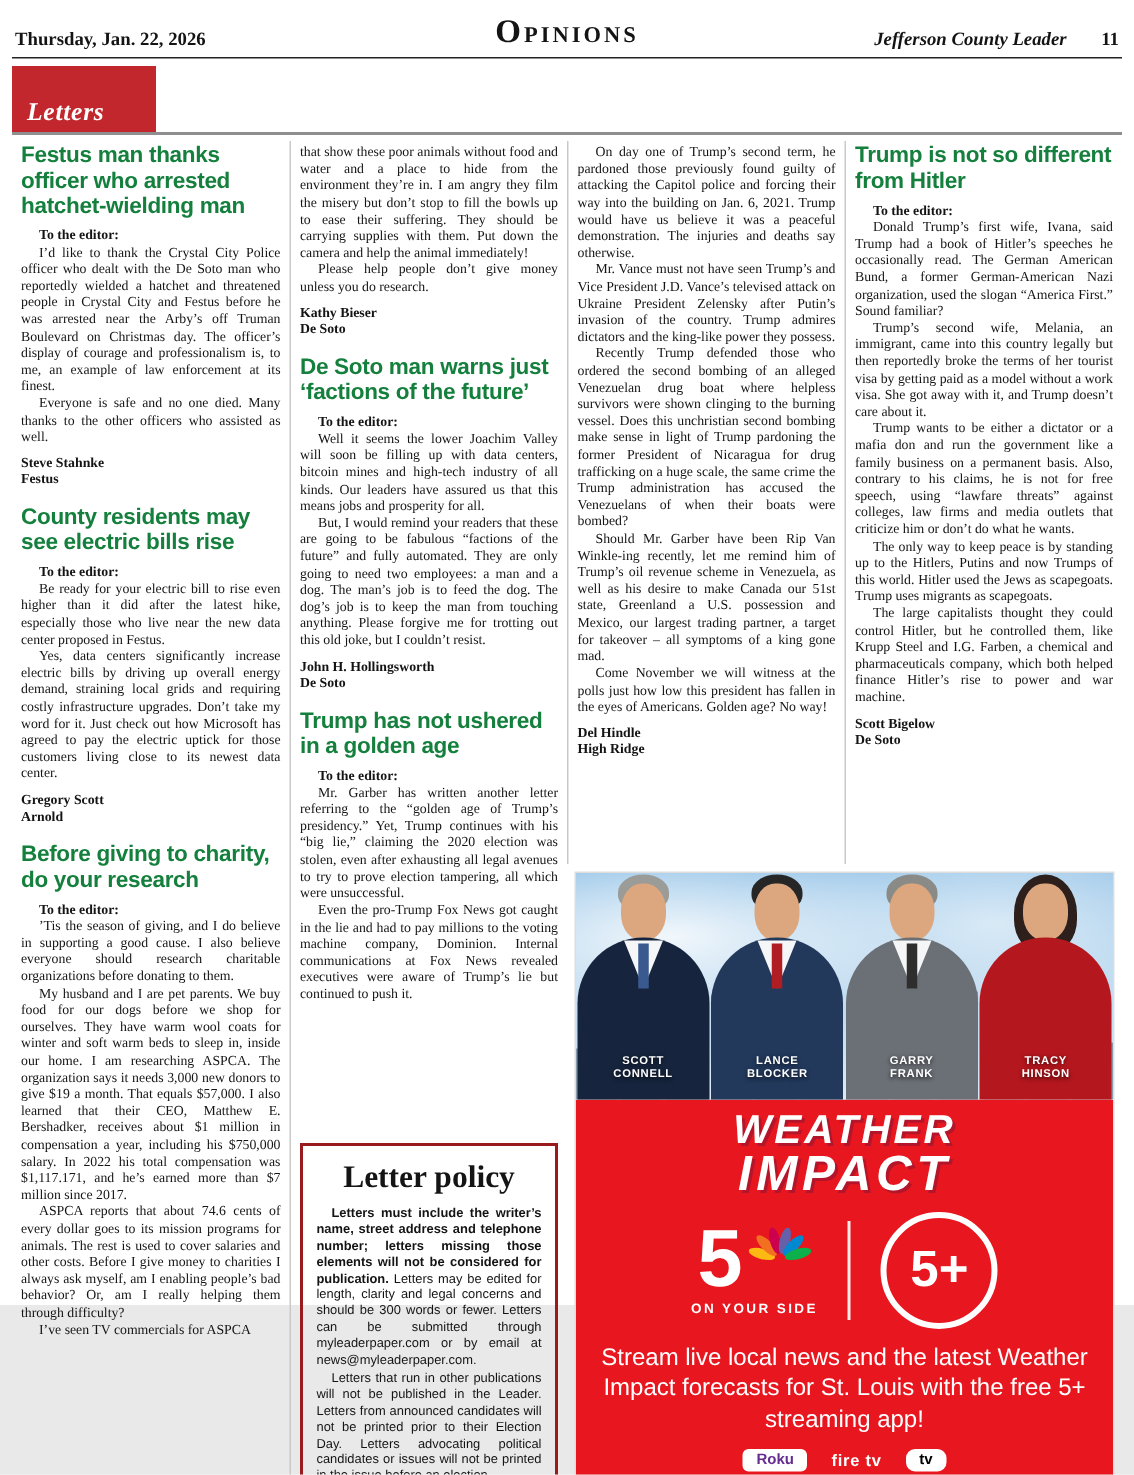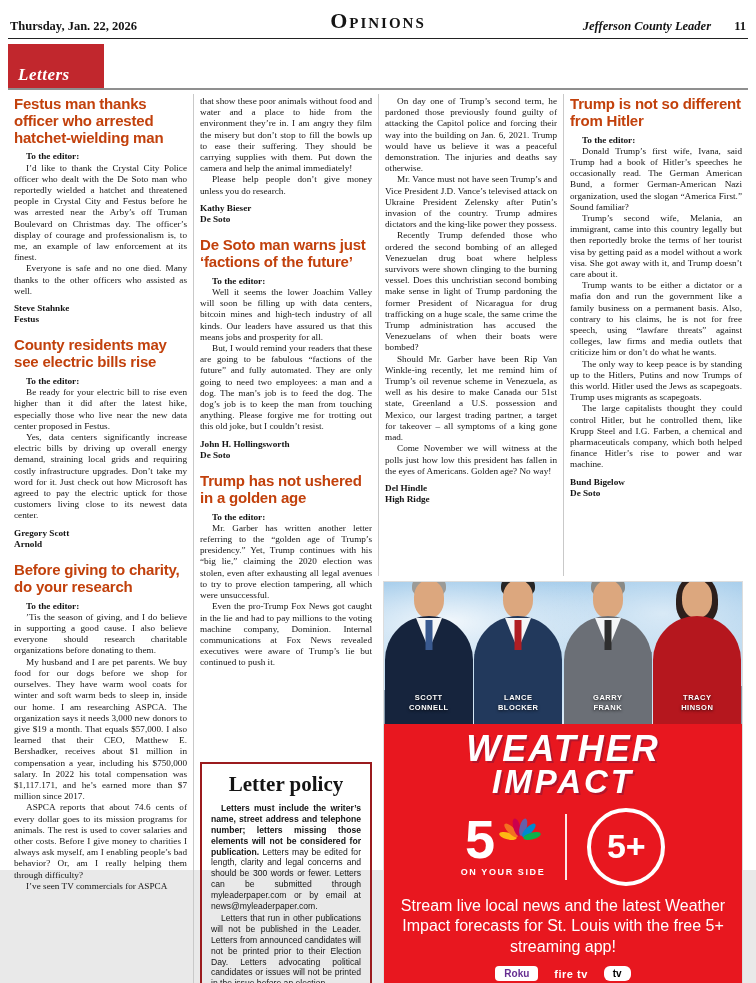--- a/index.html
+++ b/index.html
@@ -22,21 +22,21 @@
             font-size:17px; line-height:1; padding:22px 34px 5px 10px; letter-spacing:.5px; }
 
   
   .columns { display:flex; margin-top:4px; height:912px; }
   .col { flex:0 0 185px; width:185px; padding:0 6px; overflow:hidden; display:flex; flex-direction:column; }
   .two-col { flex:0 0 370px; width:370px; display:flex; flex-direction:column; }
   .two-col-top { display:flex; height:482px; overflow:hidden; }
   .rule { border-left:1px solid #c9c9c9; }
 
   h2.headline { font-family:"Liberation Sans", sans-serif; font-weight:700; font-size:15px; line-height:1.12;
-                letter-spacing:-.2px; margin:10px 0 5px; color:#c2410c; }
+                letter-spacing:-.2px; margin:10px 0 5px; color:#15803d; }
   .col > article:first-child h2.headline, .col > .cont-first { margin-top:2px; }
   .salutation { font-weight:bold; font-size:9.2px; line-height:11.2px; text-indent:12px; margin-top:1px; }
   .letter-body .para { font-size:9.2px; line-height:11.2px; text-align:justify; text-indent:12px; hyphens:auto; }
   .cont-flush .para:first-child { text-indent:0; }
   .sig { font-weight:bold; font-size:9.2px; line-height:11.2px; margin:6px 0 2px; }
 
   
   .policy-box { border:2.5px solid var(--policy_border,#9a1b1e); padding:8px 9px 9px; margin-top:auto; margin-bottom:6px; }
   .policy-title { font-family:"Liberation Serif", serif; font-weight:bold; font-size:21px; text-align:center; margin-bottom:6px; }
   .policy-p { font-family:"Liberation Sans", sans-serif; font-size:8.6px; line-height:10.8px; text-align:justify; text-indent:10px; }
@@ -64,21 +64,21 @@
   .a2 .hair{background:#262626;} .a2 .torso{background:#22395c;} .a2 .tie{background:#b01e23;}
   .a3 .hair{background:#8a8a86;} .a3 .torso{background:#6b6f76;} .a3 .tie{background:#2e2e2e;}
   .a4 .hair{width:42px; height:52px; background:#2c1f1c;} .a4 .torso{background:#b5171e;}
   .anchor-name { position:absolute; bottom:12px; left:50%; transform:translateX(-50%); width:78px; text-align:center;
                  color:#fff; font:700 7.5px/1.25 "Liberation Sans", sans-serif; letter-spacing:.5px;
                  text-shadow:0 1px 3px rgba(0,0,0,.75); white-space:pre-line; }
 
   .ad-red { flex:1; background:var(--ad_red,#e8171f); color:#fff; text-align:center;
             font-family:"Liberation Sans", sans-serif; padding:8px 14px 8px; display:flex; flex-direction:column; }
   .wi { font-style:italic; font-weight:bold; line-height:.95; text-shadow:2px 2px 0 rgba(20,20,80,.25); }
-  .wi-line1 { font-size:36px; letter-spacing:2px; }
+  .wi-line1 { font-size:27px; letter-spacing:2px; }
   .wi-line2 { font-size:33px; letter-spacing:3px; }
   .logos-row { display:flex; align-items:center; justify-content:center; gap:20px; margin:10px 0 6px; }
   .five-logo { display:flex; flex-direction:column; align-items:center; }
   .five-top { display:flex; align-items:flex-start; gap:4px; }
   .five-number { font-size:54px; font-weight:bold; line-height:.85; }
   .station-tag { font-size:9px; font-weight:bold; letter-spacing:1.6px; margin-top:4px; }
   .logo-divider { width:2px; height:66px; background:rgba(255,255,255,.9); }
   .five-plus { width:78px; height:78px; border:4px solid #fff; border-radius:50%;
                display:flex; align-items:center; justify-content:center; font-size:34px; font-weight:bold; }
   .tagline { font-size:16px; line-height:1.3; max-width:330px; margin:4px auto 8px; }
@@ -208,21 +208,21 @@
             <h2 class="headline">Trump is not so different from Hitler</h2>
             <p class="salutation">To the editor:</p>
             <div class="letter-body">
                 <p class="para">Donald Trump’s first wife, Ivana, said Trump had a book of Hitler’s speeches he occasionally read. The German American Bund, a former German-American Nazi organization, used the slogan “America First.” Sound familiar?</p>
                 <p class="para">Trump’s second wife, Melania, an immigrant, came into this country legally but then reportedly broke the terms of her tourist visa by getting paid as a model without a work visa. She got away with it, and Trump doesn’t care about it.</p>
                 <p class="para">Trump wants to be either a dictator or a mafia don and run the government like a family business on a permanent basis. Also, contrary to his claims, he is not for free speech, using “lawfare threats” against colleges, law firms and media outlets that criticize him or don’t do what he wants.</p>
                 <p class="para">The only way to keep peace is by standing up to the Hitlers, Putins and now Trumps of this world. Hitler used the Jews as scapegoats. Trump uses migrants as scapegoats.</p>
                 <p class="para">The large capitalists thought they could control Hitler, but he controlled them, like Krupp Steel and I.G. Farben, a chemical and pharmaceuticals company, which both helped finance Hitler’s rise to power and war machine.</p>
               </div>
             <div class="sig">
-              <div>Bund Bigelow</div>
+              <div>Scott Bigelow</div>
               <div>De Soto</div>
             </div>
           </article>
         </section>
 
       </div>
 
       <aside class="ad">
         <div class="ad-photo">
           <div class="skyline">

